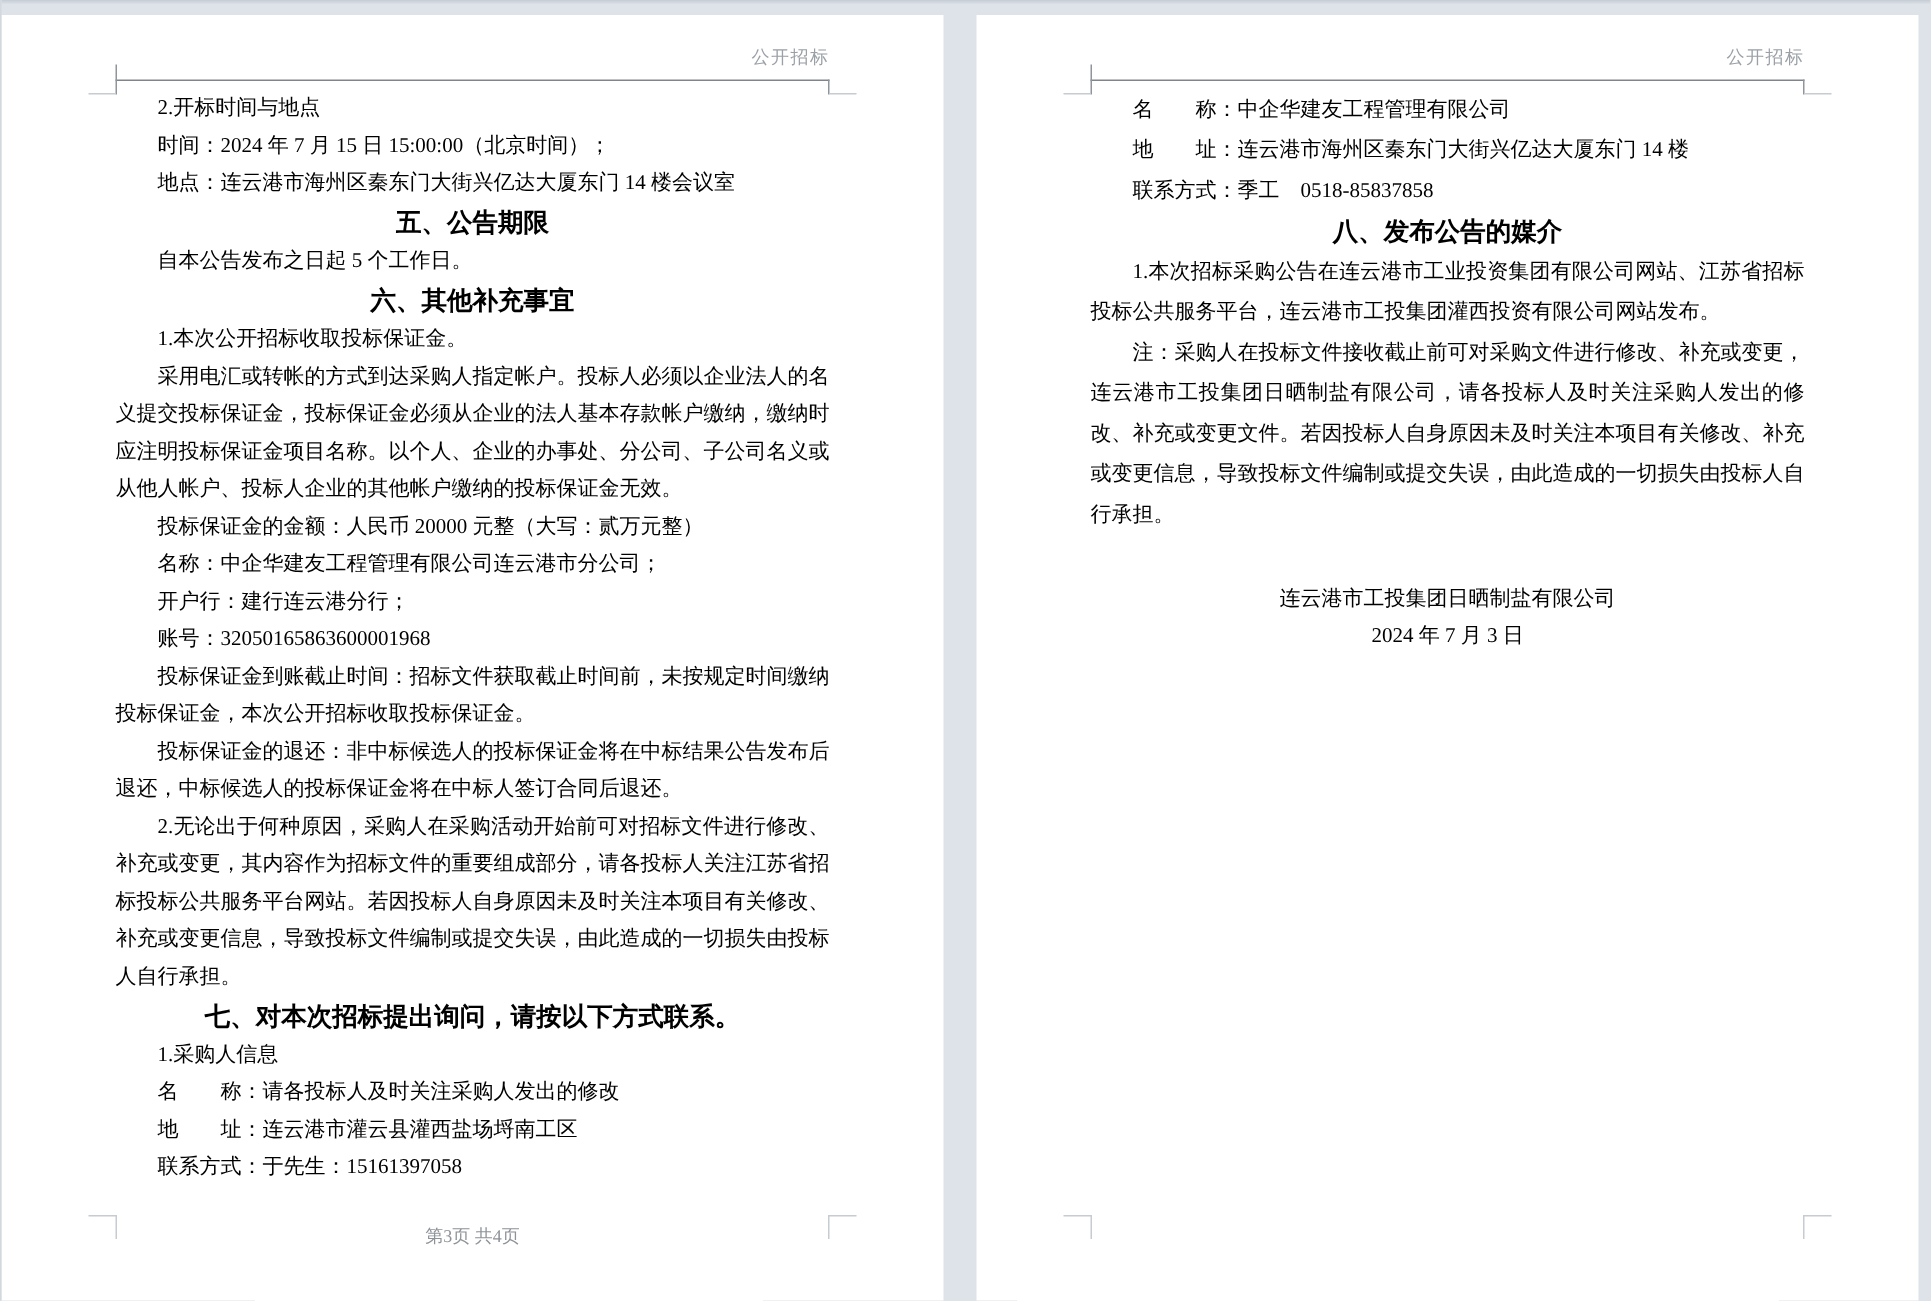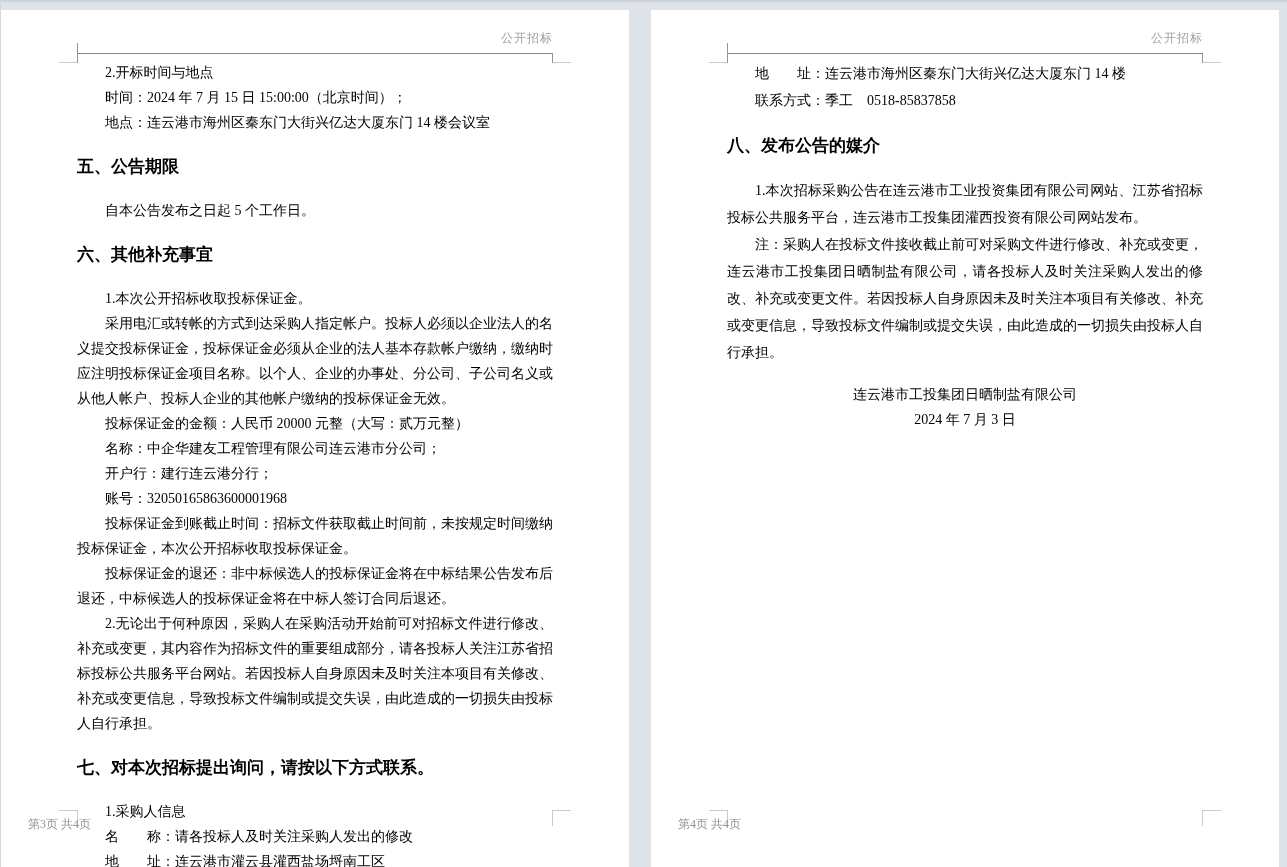--- a/index.html
+++ b/index.html
@@ -48,29 +48,29 @@
     color:#000;
   }
   .p{
     font-size:14px; line-height:25px;
     text-indent:2em; text-align:justify;
   }
   .page.right .p{ line-height:27px; }
   .p.red{ color:#000000; }
   .h{
     font-size:17px; font-weight:bold; line-height:25px;
-    margin:19px 0; text-align:left;
+    margin:1px 0; text-align:center;
   }
   .sig{
     font-size:14px; line-height:25px; text-align:center;
   }
-  .sig.first{ margin-top:16px; }
+  .sig.first{ margin-top:30px; }
   .footer{
     position:absolute; top:806px; left:0; right:0;
-    text-align:left; font-size:12px; color:#8d9398;margin-left:27px;
+    text-align:center; font-size:12px; color:#8d9398;
   }
 </style>
 </head>
 <body>
 
 <div class="top-shade"></div>
 
 <div class="page left">
   <div class="hdr-label">公开招标</div>
   <div class="hdr-rule"></div>
@@ -117,23 +117,23 @@
   <div class="tick dark t-v-tl"></div>
   <div class="tick t-h-tl"></div>
   <div class="tick dark t-v-tr"></div>
   <div class="tick t-h-tr"></div>
   <div class="tick t-h-bl"></div>
   <div class="tick t-v-bl"></div>
   <div class="tick t-h-br"></div>
   <div class="tick t-v-br"></div>
 
   <div class="content">
+    <div class="p">名　　称：中企华建友工程管理有限公司</div>
     <div class="p">地　　址：连云港市海州区秦东门大街兴亿达大厦东门 14 楼</div>
     <div class="p">联系方式：季工　0518-85837858</div>
     <div class="h">八、发布公告的媒介</div>
     <div class="p">1.本次招标采购公告在连云港市工业投资集团有限公司网站、江苏省招标投标公共服务平台，连云港市工投集团灌西投资有限公司网站发布。</div>
     <div class="p">注：采购人在投标文件接收截止前可对采购文件进行修改、补充或变更，连云港市工投集团日晒制盐有限公司，请各投标人及时关注采购人发出的修改、补充或变更文件。若因投标人自身原因未及时关注本项目有关修改、补充或变更信息，导致投标文件编制或提交失误，由此造成的一切损失由投标人自行承担。</div>
     <div class="sig first">连云港市工投集团日晒制盐有限公司</div>
     <div class="sig">2024 年 7 月 3 日</div>
   </div>
 
-  <div class="footer">第4页 共4页</div>
 </div>
 
 </body></html>

